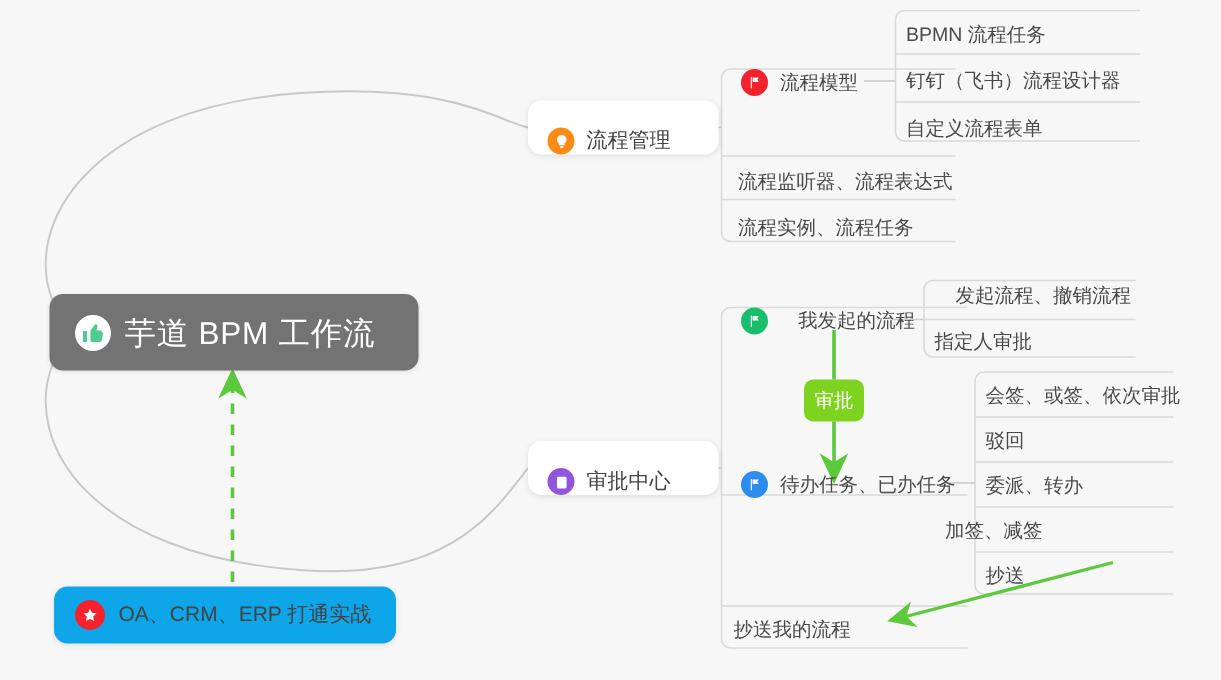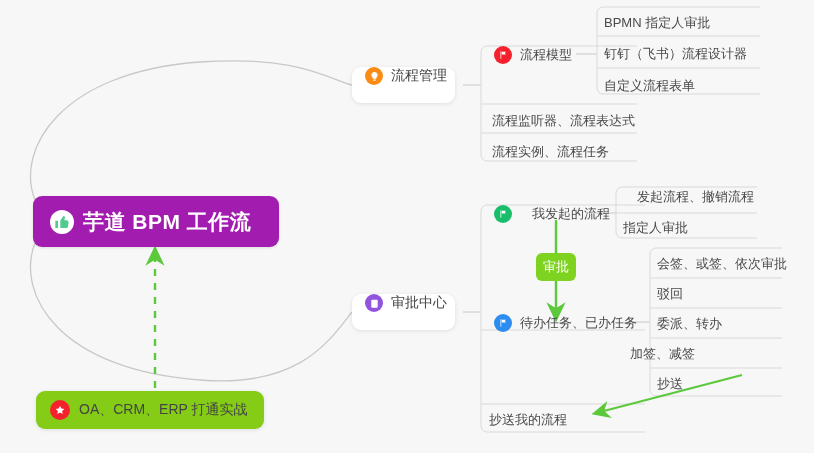--- a/index.html
+++ b/index.html
@@ -10,51 +10,50 @@
     overflow:hidden;
     position:relative;
   }
   #canvas{position:absolute;inset:0;width:814px;height:453px;}
   .svg-layer{position:absolute;left:0;top:0;width:814px;height:453px;pointer-events:none;}
 
   
   .root-node{
     position:absolute;left:33px;top:196px;
     width:246px;height:51px;
-    background:#a21caf;
+    background:#737373;
     border-radius:9px;
     display:flex;align-items:center;
     padding-left:17px;box-sizing:border-box;
     box-shadow:0 1px 3px rgba(0,0,0,.10);
-    font-weight:bold;
   }
   .root-label{
     color:#ffffff;font-size:21px;letter-spacing:.5px;
     margin-left:9px;white-space:nowrap;
   }
 
   
   .branch-card{
     position:absolute;
     background:#ffffff;
     border-radius:9px;
     height:36px;
-    display:flex;align-items:flex-start;
-    padding:0 8px 0 13px;
+    display:flex;align-items:flex-end;
+    padding:0 32px 0 13px;
     box-sizing:border-box;
     box-shadow:0 1px 4px rgba(0,0,0,.10);
     white-space:nowrap;
   }
   .branch-label{font-size:14px;color:#444;margin-left:8px;}
 
   
   .note-card{
     position:absolute;left:36px;top:391px;
     height:38px;
-    background:#84cc16;border-radius:9px;
+    background:#0ea5e9;border-radius:9px;
     display:flex;align-items:center;
     padding:0 16px 0 14px;box-sizing:border-box;
     box-shadow:0 1px 4px rgba(0,0,0,.10);
     white-space:nowrap;
   }
   .note-label{font-size:14px;color:#444;margin-left:9px;}
 
   
   .sub-item{
     position:absolute;
@@ -165,21 +164,21 @@
   <div class="sub-item with-icon" style="left:494px;top:46px;">
     <span class="ic ic-red">
       <svg width="10" height="10" viewBox="0 0 24 24">
         <path fill="#fff" d="M6 3h1.8v18H6zM9 4h10l-2.4 3.6L19 11H9z"></path>
       </svg>
     </span>
     <span class="txt">流程模型</span>
   </div>
 
   <div class="sub-item" style="left:604px;top:14px;">
-    <span class="txt">BPMN 指定人审批</span>
+    <span class="txt">BPMN 流程任务</span>
   </div>
   <div class="sub-item" style="left:604px;top:45px;">
     <span class="txt">钉钉（飞书）流程设计器</span>
   </div>
   <div class="sub-item" style="left:604px;top:77px;">
     <span class="txt">自定义流程表单</span>
   </div>
 
   <div class="sub-item" style="left:492px;top:112px;">
     <span class="txt">流程监听器、流程表达式</span>

